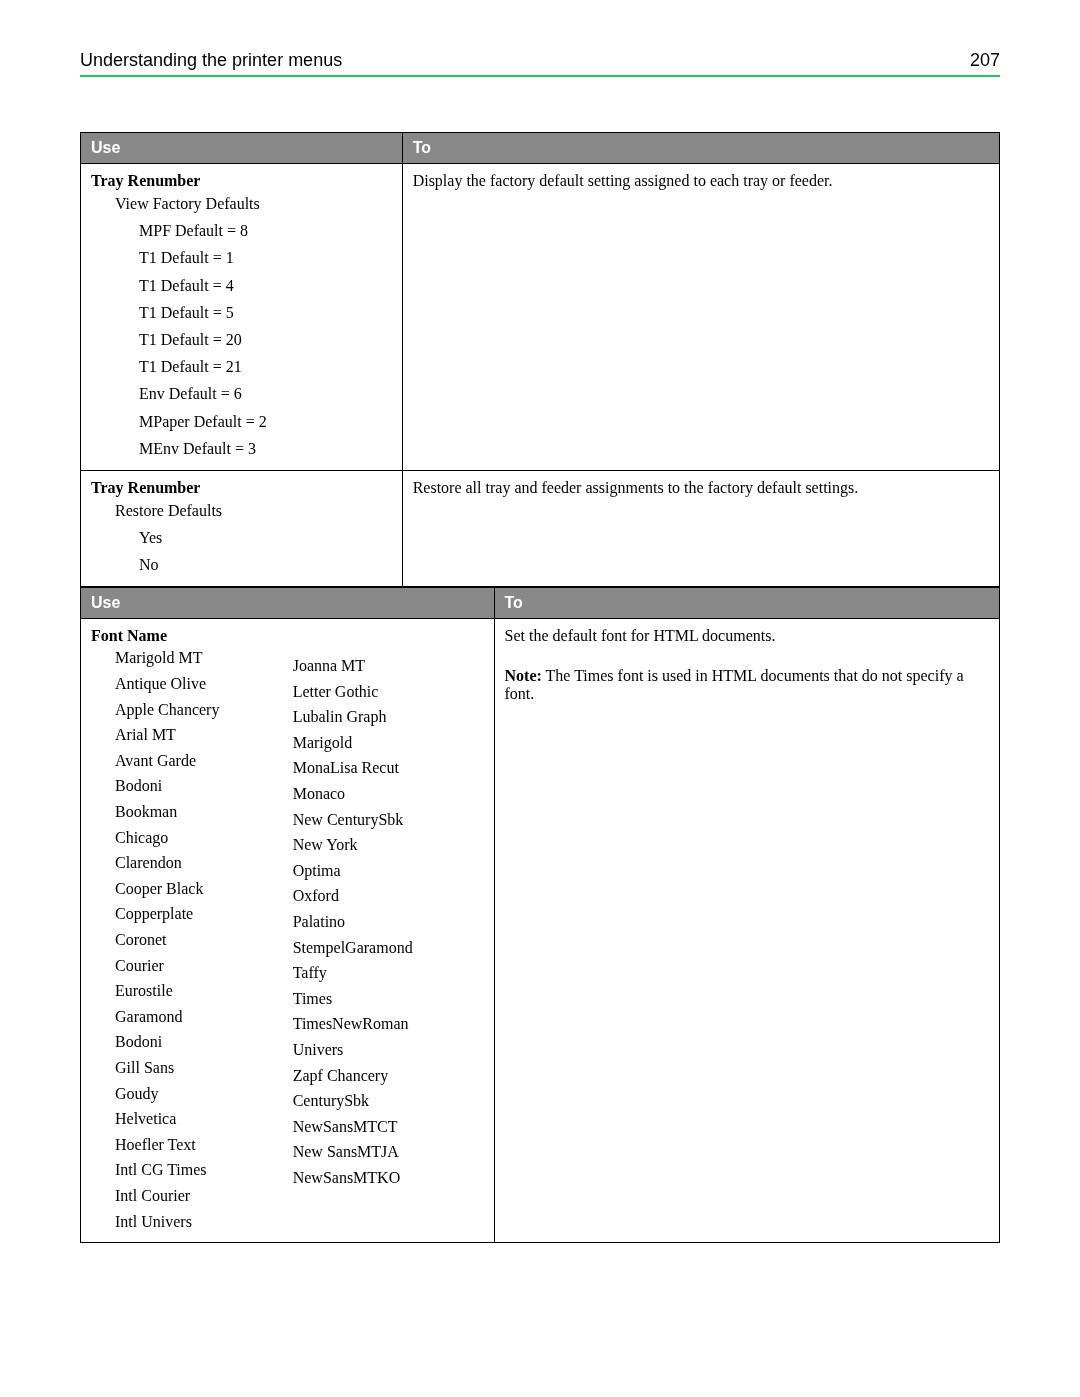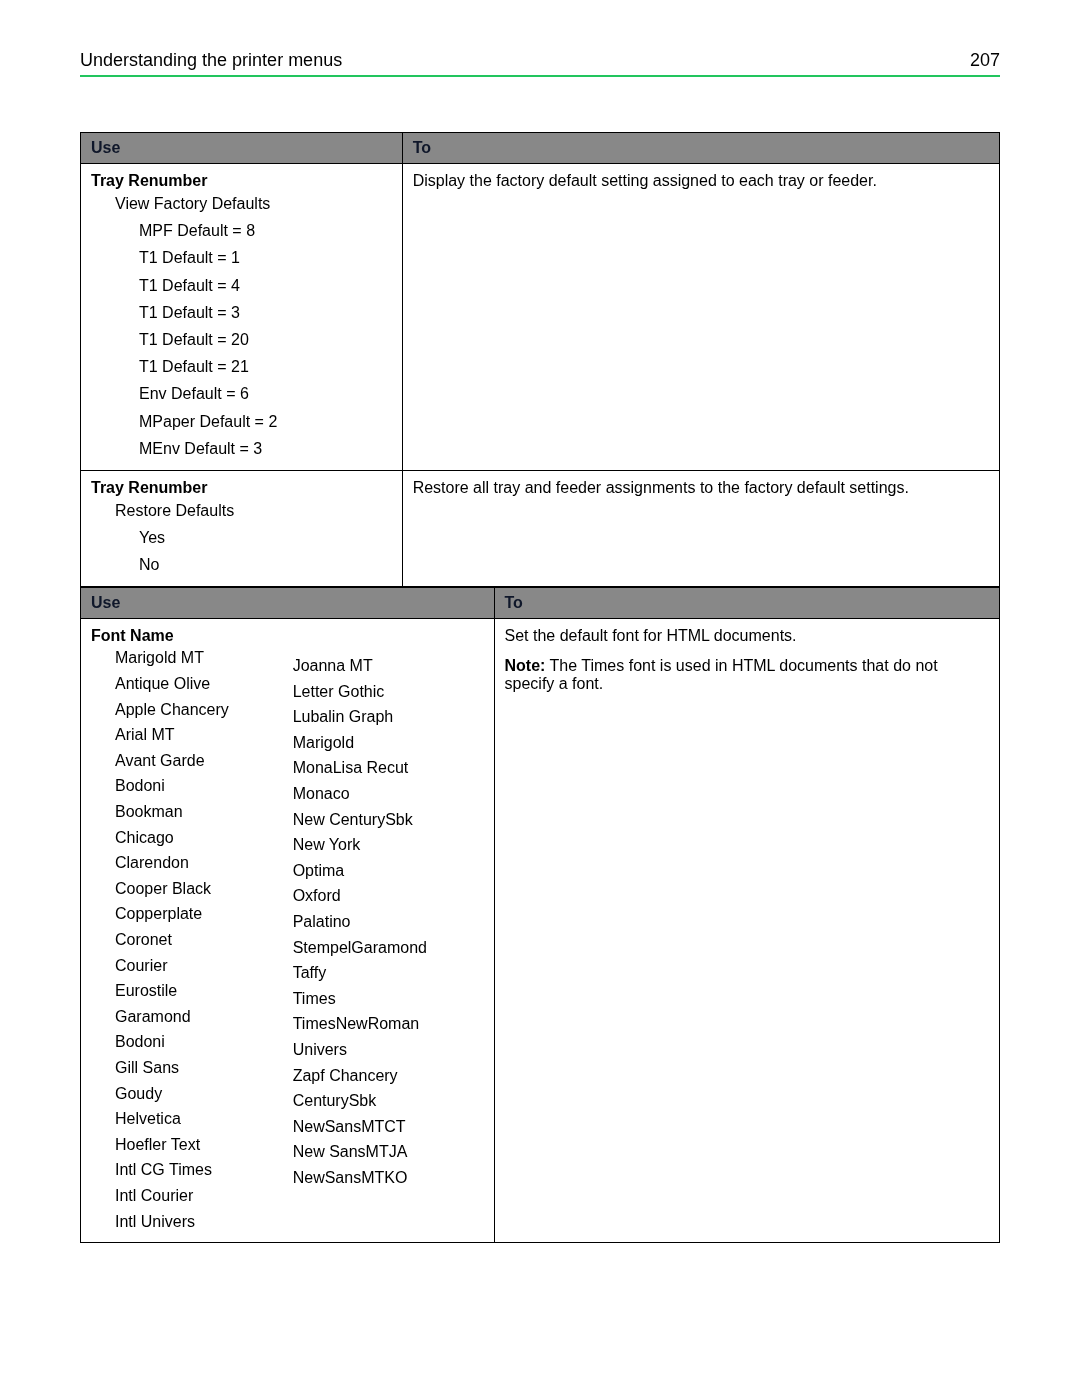--- a/index.html
+++ b/index.html
@@ -29,32 +29,33 @@
     margin-left: 16px;
   }
   table.menu-table {
     width: 100%;
     border-collapse: collapse;
     border: 1px solid #000;
     table-layout: fixed;
   }
   table.menu-table th {
     background: #888;
-    color: #0f172a;
+    color: #ffffff;
     text-align: left;
     font-weight: bold;
     padding: 6px 10px;
     border: 1px solid #000;
     font-size: 16px;
   }
   table.menu-table td {
     border: 1px solid #000;
     vertical-align: top;
     padding: 8px 10px;
     font-size: 16px;
+    font-family: Liberation Serif, serif;
   }
   .row-title {
     font-weight: bold;
   }
   .indent-1 { padding-left: 24px; }
   .indent-2 { padding-left: 48px; }
   .section-heading {
     font-weight: bold;
     font-size: 20px;
     margin: 40px 0 10px 0;
@@ -93,21 +94,21 @@
     </thead>
     <tbody>
       <tr>
         <td>
           <div class="row-title">Tray Renumber</div>
           <div class="tray-list">
             <div class="indent-1">View Factory Defaults</div>
             <div class="indent-2">MPF Default = 8</div>
             <div class="indent-2">T1 Default = 1</div>
             <div class="indent-2">T1 Default = 4</div>
-            <div class="indent-2">T1 Default = 3</div>
+            <div class="indent-2">T1 Default = 5</div>
             <div class="indent-2">T1 Default = 20</div>
             <div class="indent-2">T1 Default = 21</div>
             <div class="indent-2">Env Default = 6</div>
             <div class="indent-2">MPaper Default = 2</div>
             <div class="indent-2">MEnv Default = 3</div>
           </div>
         </td>
         <td>Display the factory default setting assigned to each tray or feeder.</td>
       </tr>
       <tr>
@@ -187,21 +188,21 @@
             <div>TimesNewRoman</div>
             <div>Univers</div>
             <div>Zapf Chancery</div>
             <div>CenturySbk</div>
             <div>NewSansMTCT</div>
             <div>New SansMTJA</div>
             <div>NewSansMTKO</div>
           </div>
         </td>
         <td>
-          <div style="margin-bottom:12px;">Set the default font for HTML documents.</div>
+          <div style="margin-bottom:22px;">Set the default font for HTML documents.</div>
           <div>
             <span class="note-label">Note:</span><span> The Times font is used in HTML documents that do not specify a font.</span>
           </div>
         </td>
       </tr>
     </tbody>
   </table>
 
 </div>
 

